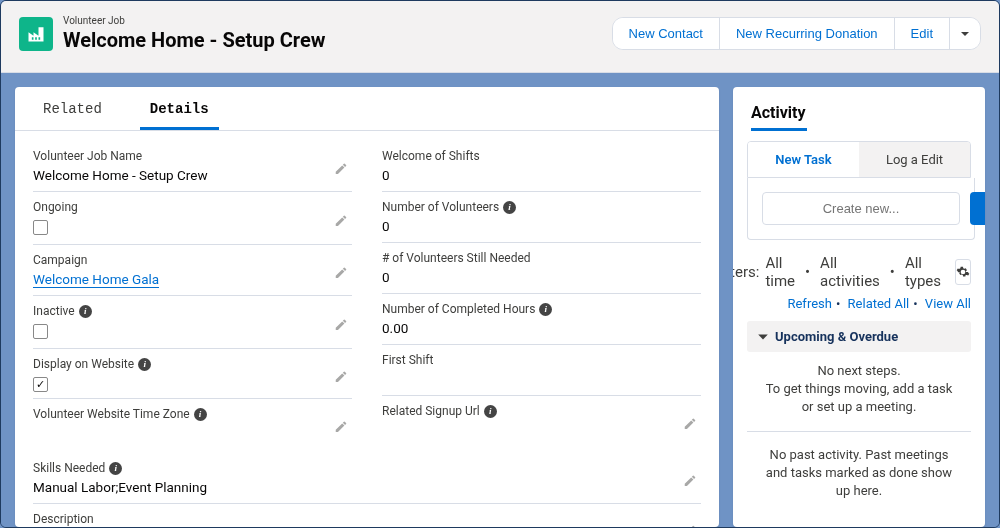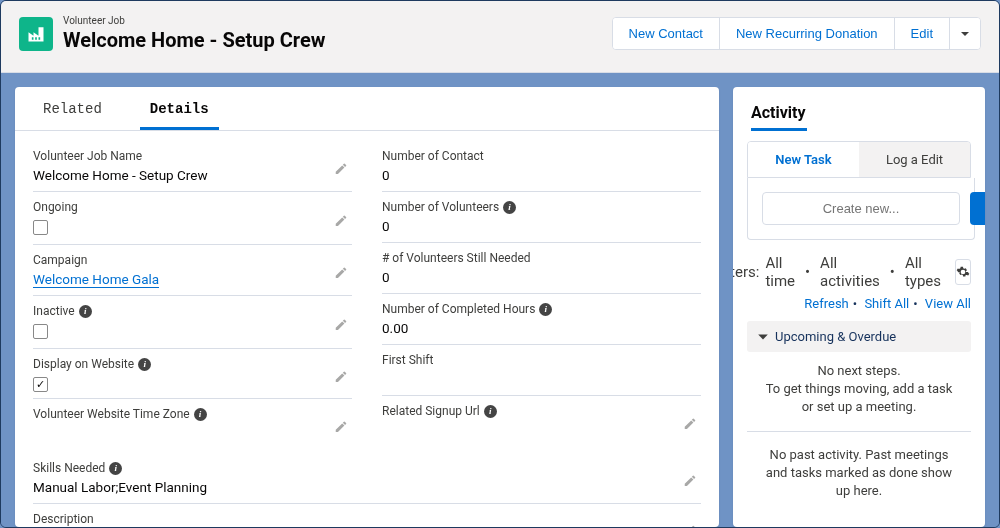--- a/index.html
+++ b/index.html
@@ -33,21 +33,21 @@
     margin-right:10px;
     color:#fff;
   }
   .record-icon svg { width:20px; height:20px; fill:#fff;}
   .title-block { flex:1; line-height:1.2; }
   .object-label { font-size:10px; color:#3e3e3c; }
   .record-title { font-size:20px; font-weight:700; color:#080707; margin-top:1px;}
   .action-group {
     display:flex;
     border:1px solid #d8dde6;
-    border-radius:4px;
+    border-radius:11px;
     overflow:hidden;
     background:#fff;
     justify-content:center;
   }
   .action-btn {
     padding:8px 16px;
     background:#fff;
     border:none;
     border-left:1px solid #d8dde6;
     color:#0070d2;
@@ -161,21 +161,21 @@
     cursor:pointer; margin-left:8px;
   }
   .gear-btn svg{ width:14px; height:14px; fill:#3e3e3c;}
   .link-row{
     text-align:right; padding:0 14px 10px 14px; font-size:13px;
   }
   .link-row a{ color:#0070d2; text-decoration:none;}
   .section-bar{
     margin:0 14px; background:#f3f2f2; border-radius:3px;
     padding:8px 10px; display:flex; align-items:center; gap:6px;
-    font-weight:400; font-size:13px; cursor:pointer;
+    font-weight:700; font-size:13px; cursor:pointer;
   }
   .section-bar svg{ width:12px; height:12px; fill:#3e3e3c;}
   .empty-text{
     text-align:center; padding:10px 14px 14px 14px; font-size:13px; color:#3e3e3c;
     line-height:1.4; border-bottom:1px solid #d8dde6; margin:0 14px;
   }
   .past-text{
     text-align:center; padding:14px 14px; font-size:13px; color:#3e3e3c; line-height:1.4;
     margin:0 14px;
   }
@@ -265,21 +265,21 @@
                   <span class="info-dot">i</span>
                 </div>
               <div class="field-value"></div>
               <span class="edit-pencil"><svg viewBox="0 0 24 24">
                     <path d="M3 17.25V21h3.75L17.81 9.94l-3.75-3.75L3 17.25zM20.71 7.04a1 1 0 0 0 0-1.41l-2.34-2.34a1 1 0 0 0-1.41 0l-1.83 1.83 3.75 3.75 1.83-1.83z"></path>
                   </svg></span>
             </div>
           </div>
           <div class="form-col">
             <div class="field">
-              <div class="field-label">Number of Contact</div>
+              <div class="field-label">Welcome of Shifts</div>
               <div class="field-value">0</div>
             </div>
             <div class="field">
               <div class="field-label">
                   <span>Number of Volunteers</span>
                   <span class="info-dot">i</span>
                 </div>
               <div class="field-value">0</div>
             </div>
             <div class="field">
@@ -351,21 +351,21 @@
           <span class="dot-sep">•</span>
         <span>All types</span>
         <span class="gear-btn">
           <svg viewBox="0 0 24 24">
               <path d="M12 8a4 4 0 1 0 0 8 4 4 0 0 0 0-8zm9 4a7 7 0 0 1-.1 1.2l2 1.6-2 3.4-2.4-1a7 7 0 0 1-2 .1l-.4 2.5h-4l-.4-2.5a7 7 0 0 1-2-1.1l-2.4 1-2-3.4 2-1.6A7 7 0 0 1 3 12a7 7 0 0 1 .1-1.2l-2-1.6 2-3.4 2.4 1a7 7 0 0 1 2-1.1L8 3h4l.4 2.5a7 7 0 0 1 2 1.1l2.4-1 2 3.4-2 1.6c.1.4.2.8.2 1.2z"></path>
             </svg>
         </span>
       </div>
       <div class="link-row">
         <a href="#">Refresh</a><span class="dot-sep">•</span>
-        <a href="#">Shift All</a><span class="dot-sep">•</span>
+        <a href="#">Related All</a><span class="dot-sep">•</span>
         <a href="#">View All</a>
       </div>
 
       <div class="section-bar">
         <svg viewBox="0 0 10 10">
             <path d="M1 3l4 4 4-4z"></path>
           </svg>
         <span>Upcoming &amp; Overdue</span>
       </div>
       <div class="empty-text">

